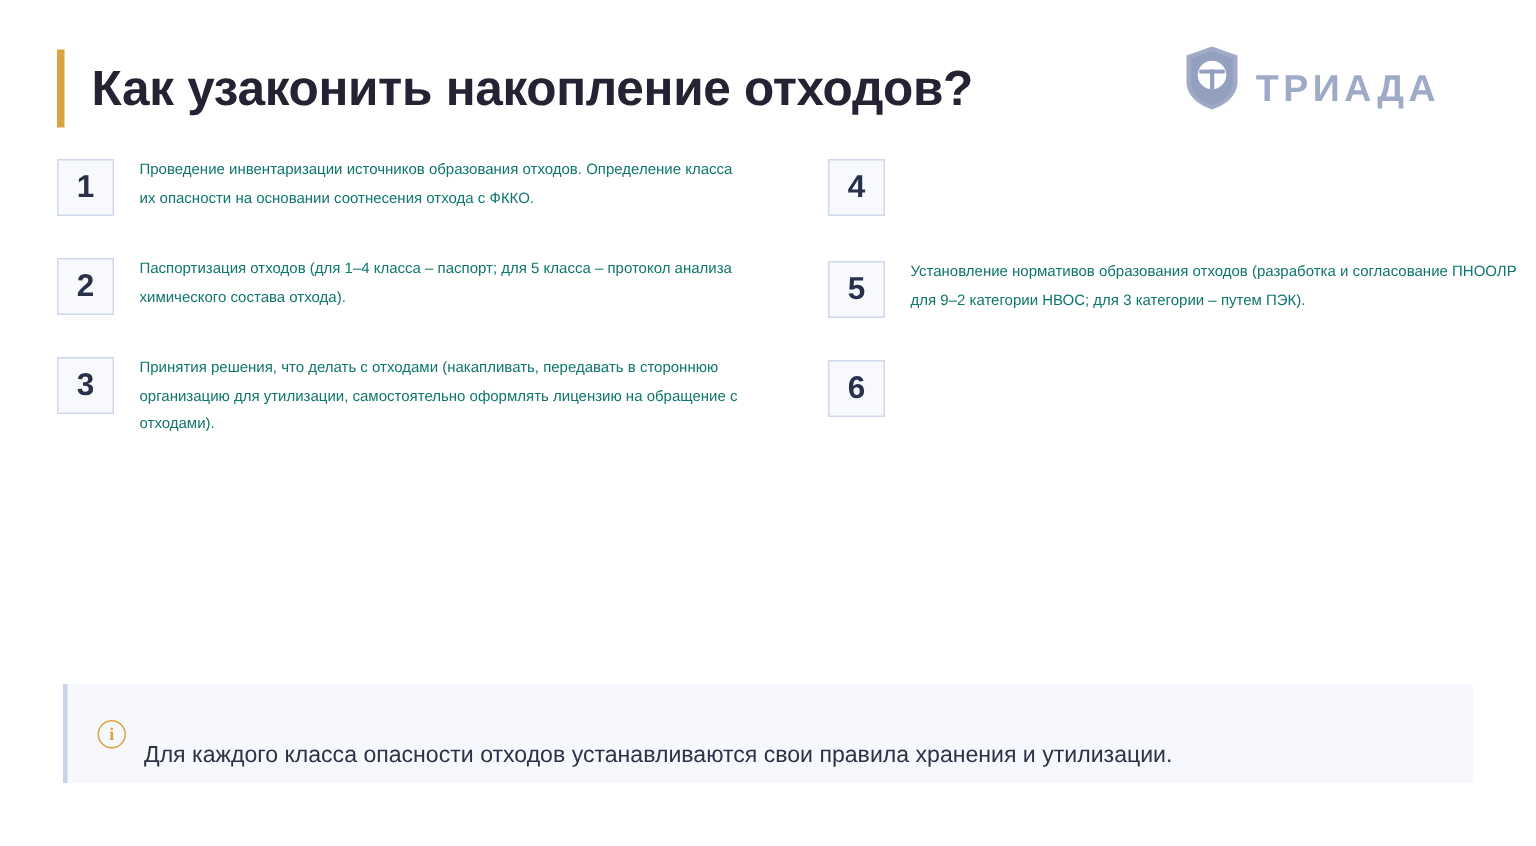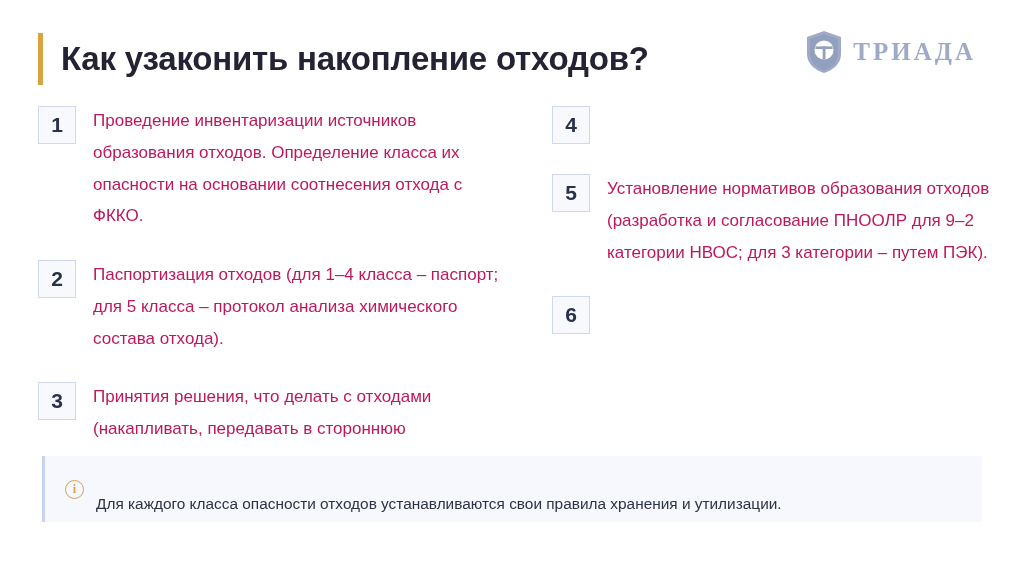--- a/index.html
+++ b/index.html
@@ -47,25 +47,24 @@
     font-weight: bold;
     color: #232334;
     letter-spacing: -0.2px;
     white-space: nowrap;
   }
 
   
   .logo {
     position: absolute;
     top: 30px;
-    right: 48px;
-    display: flex;
-    align-items: center;
+    right: 64px;
+    display: flex;
+    align-items: flex-end;
     opacity: 0.95;
-    font-family: Liberation Serif, serif;
   }
   .logo-shield {
     position: relative;
     width: 38px;
     height: 44px;
     margin-right: 10px;
   }
   .logo-shield .shield-bg {
     position: absolute;
     inset: 0;
@@ -104,23 +103,23 @@
     color: #28304a;
     font-size: 21px;
     font-weight: bold;
     display: flex;
     align-items: center;
     justify-content: center;
     margin-right: 17px;
     margin-top: 2px;
   }
   .item-text {
-    font-size: 17px;
+    font-size: 10px;
     line-height: 1.87;
-    color: #be185d;
+    color: #0f766e;
     padding-top: 1px;
   }
 
   
   .col-left .item:nth-child(1) { margin-bottom: 26px; }
   .col-left .item:nth-child(2) { margin-bottom: 26px; }
   .col-right .item:nth-child(1) { margin-bottom: 28px; }
   .col-right .item:nth-child(2) { margin-bottom: 26px; }
 
   

